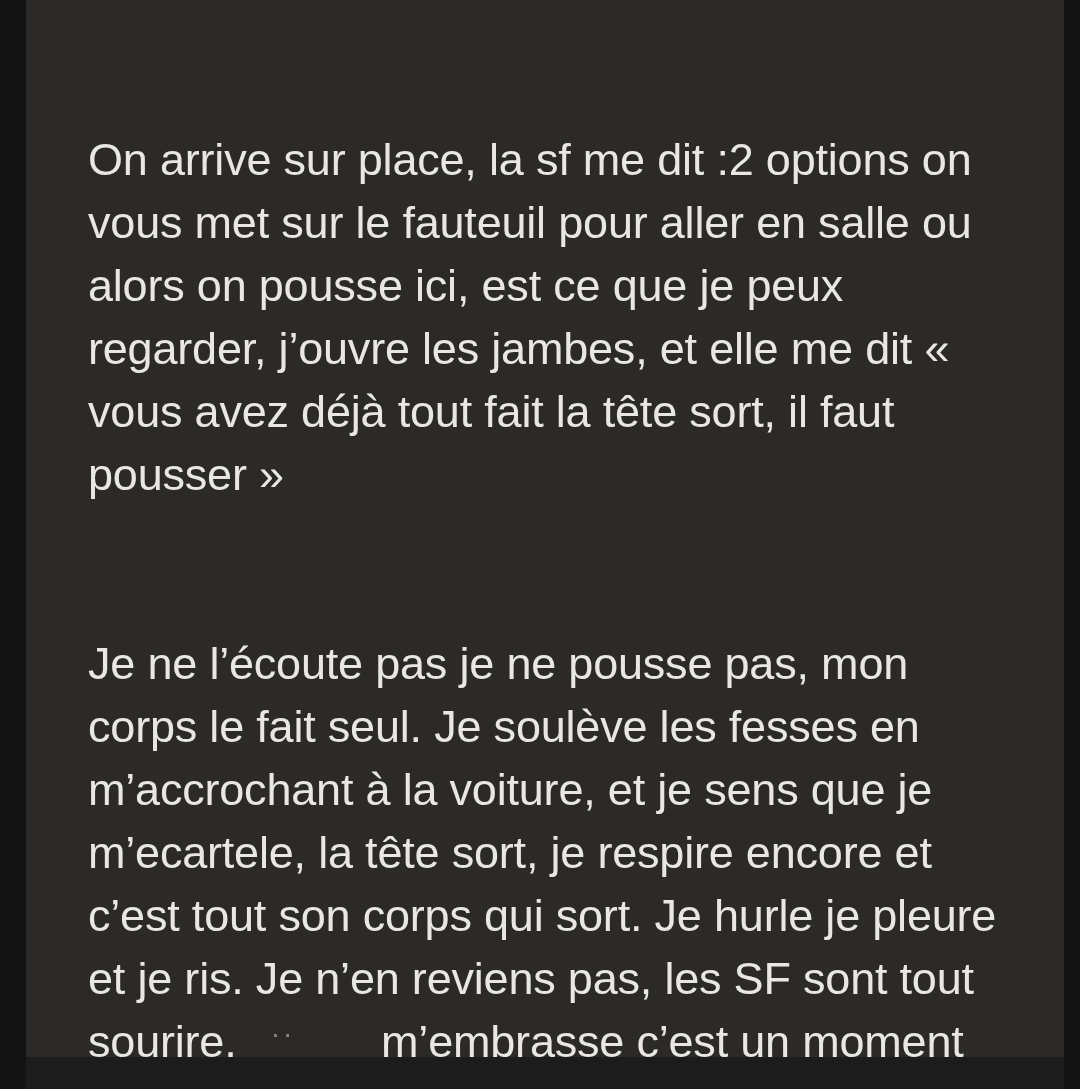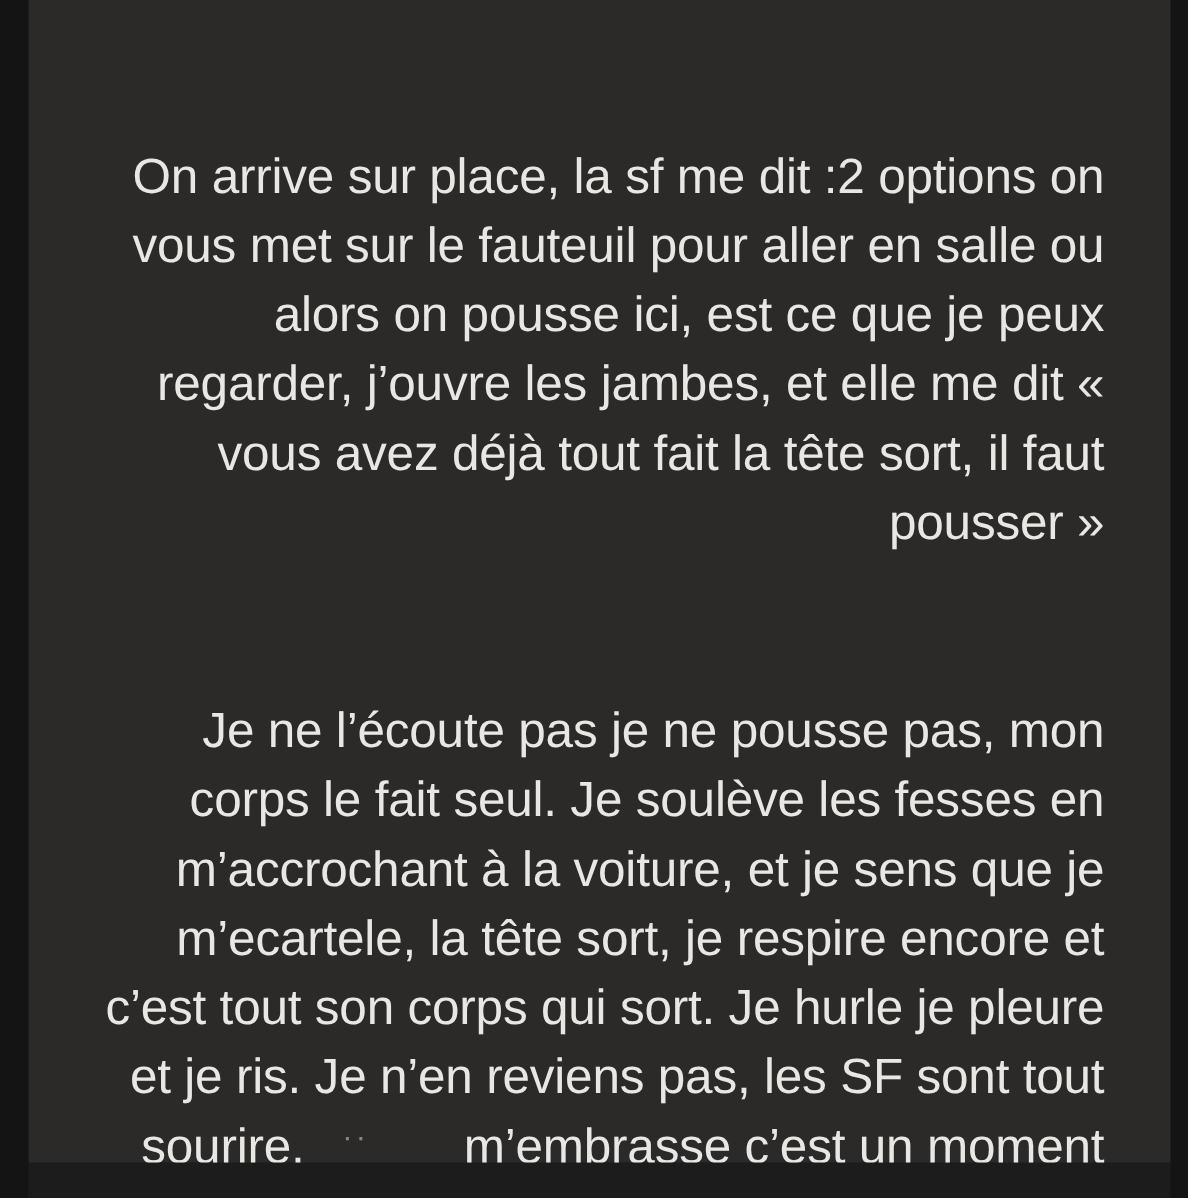--- a/index.html
+++ b/index.html
@@ -12,21 +12,20 @@
     height: 1089px;
     overflow: hidden;
     font-family: "Liberation Sans", sans-serif;
   }
   #screen {
     position: relative;
     width: 1080px;
     height: 1089px;
     background: #1c1c1c;
     box-sizing: border-box;
-    text-align: right;
   }
   
   .gutter {
     position: absolute;
     top: 0;
     height: 100%;
     background: #141414;
   }
   .gutter.left  { left: 0;  width: 26px; }
   .gutter.right { right: 0; width: 16px; }

